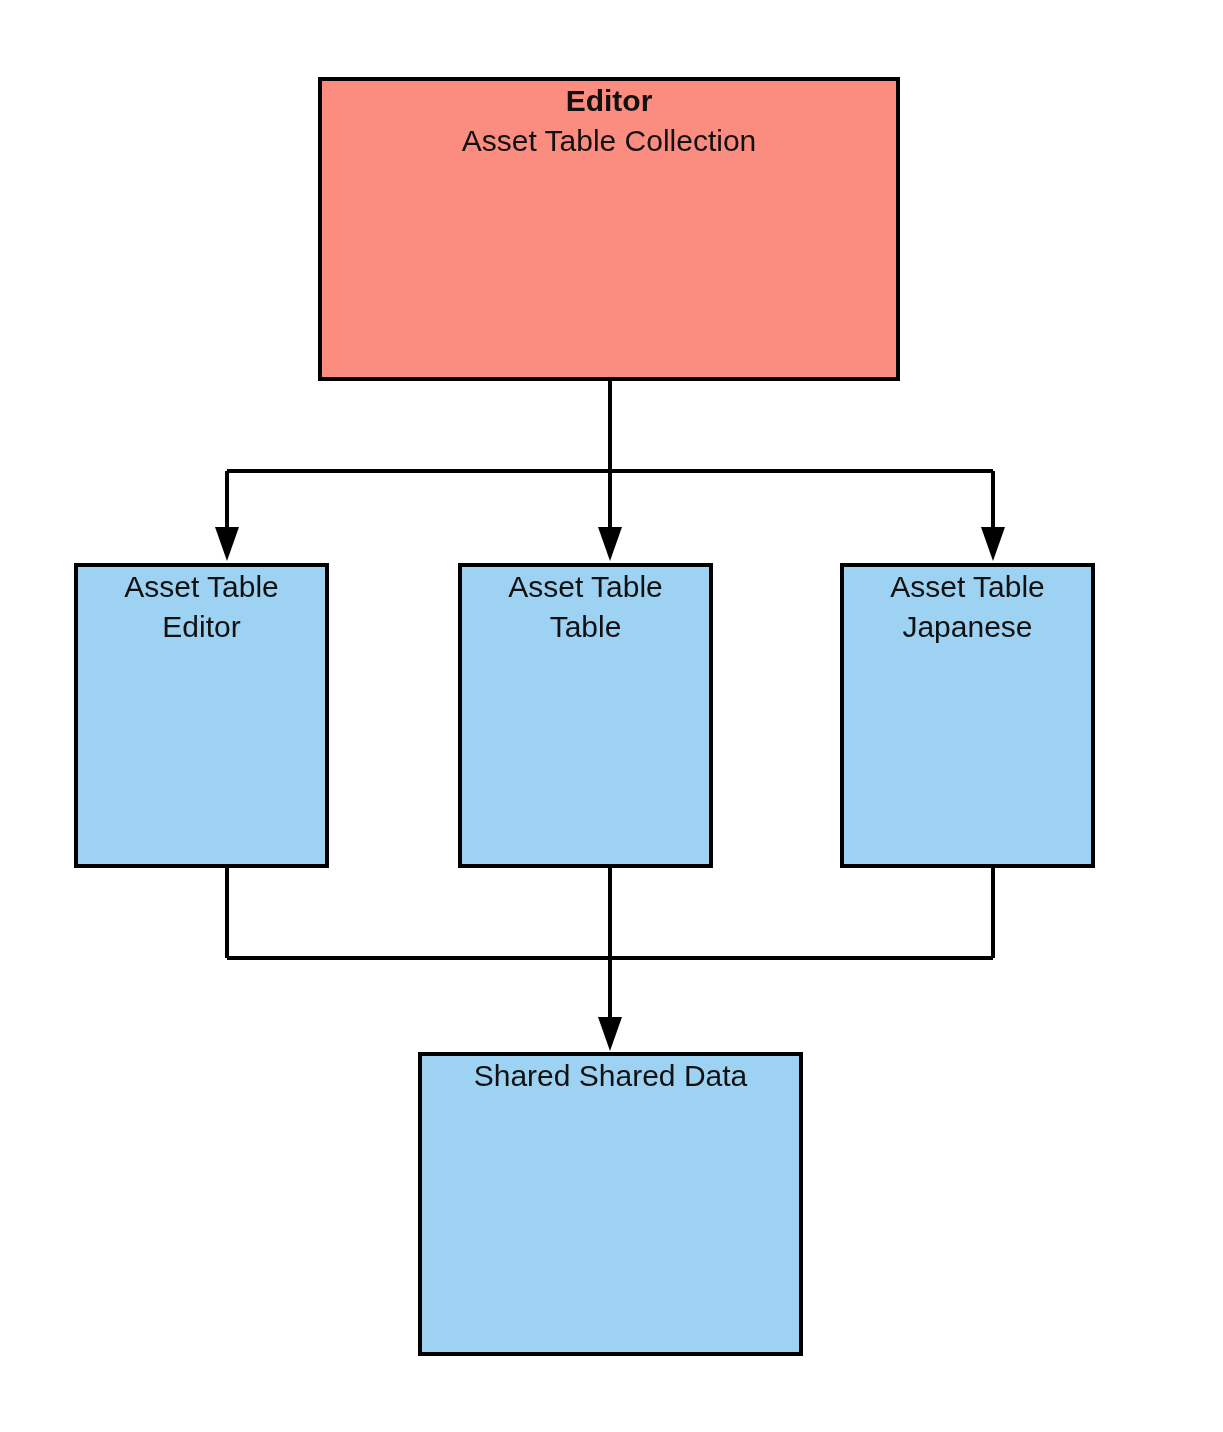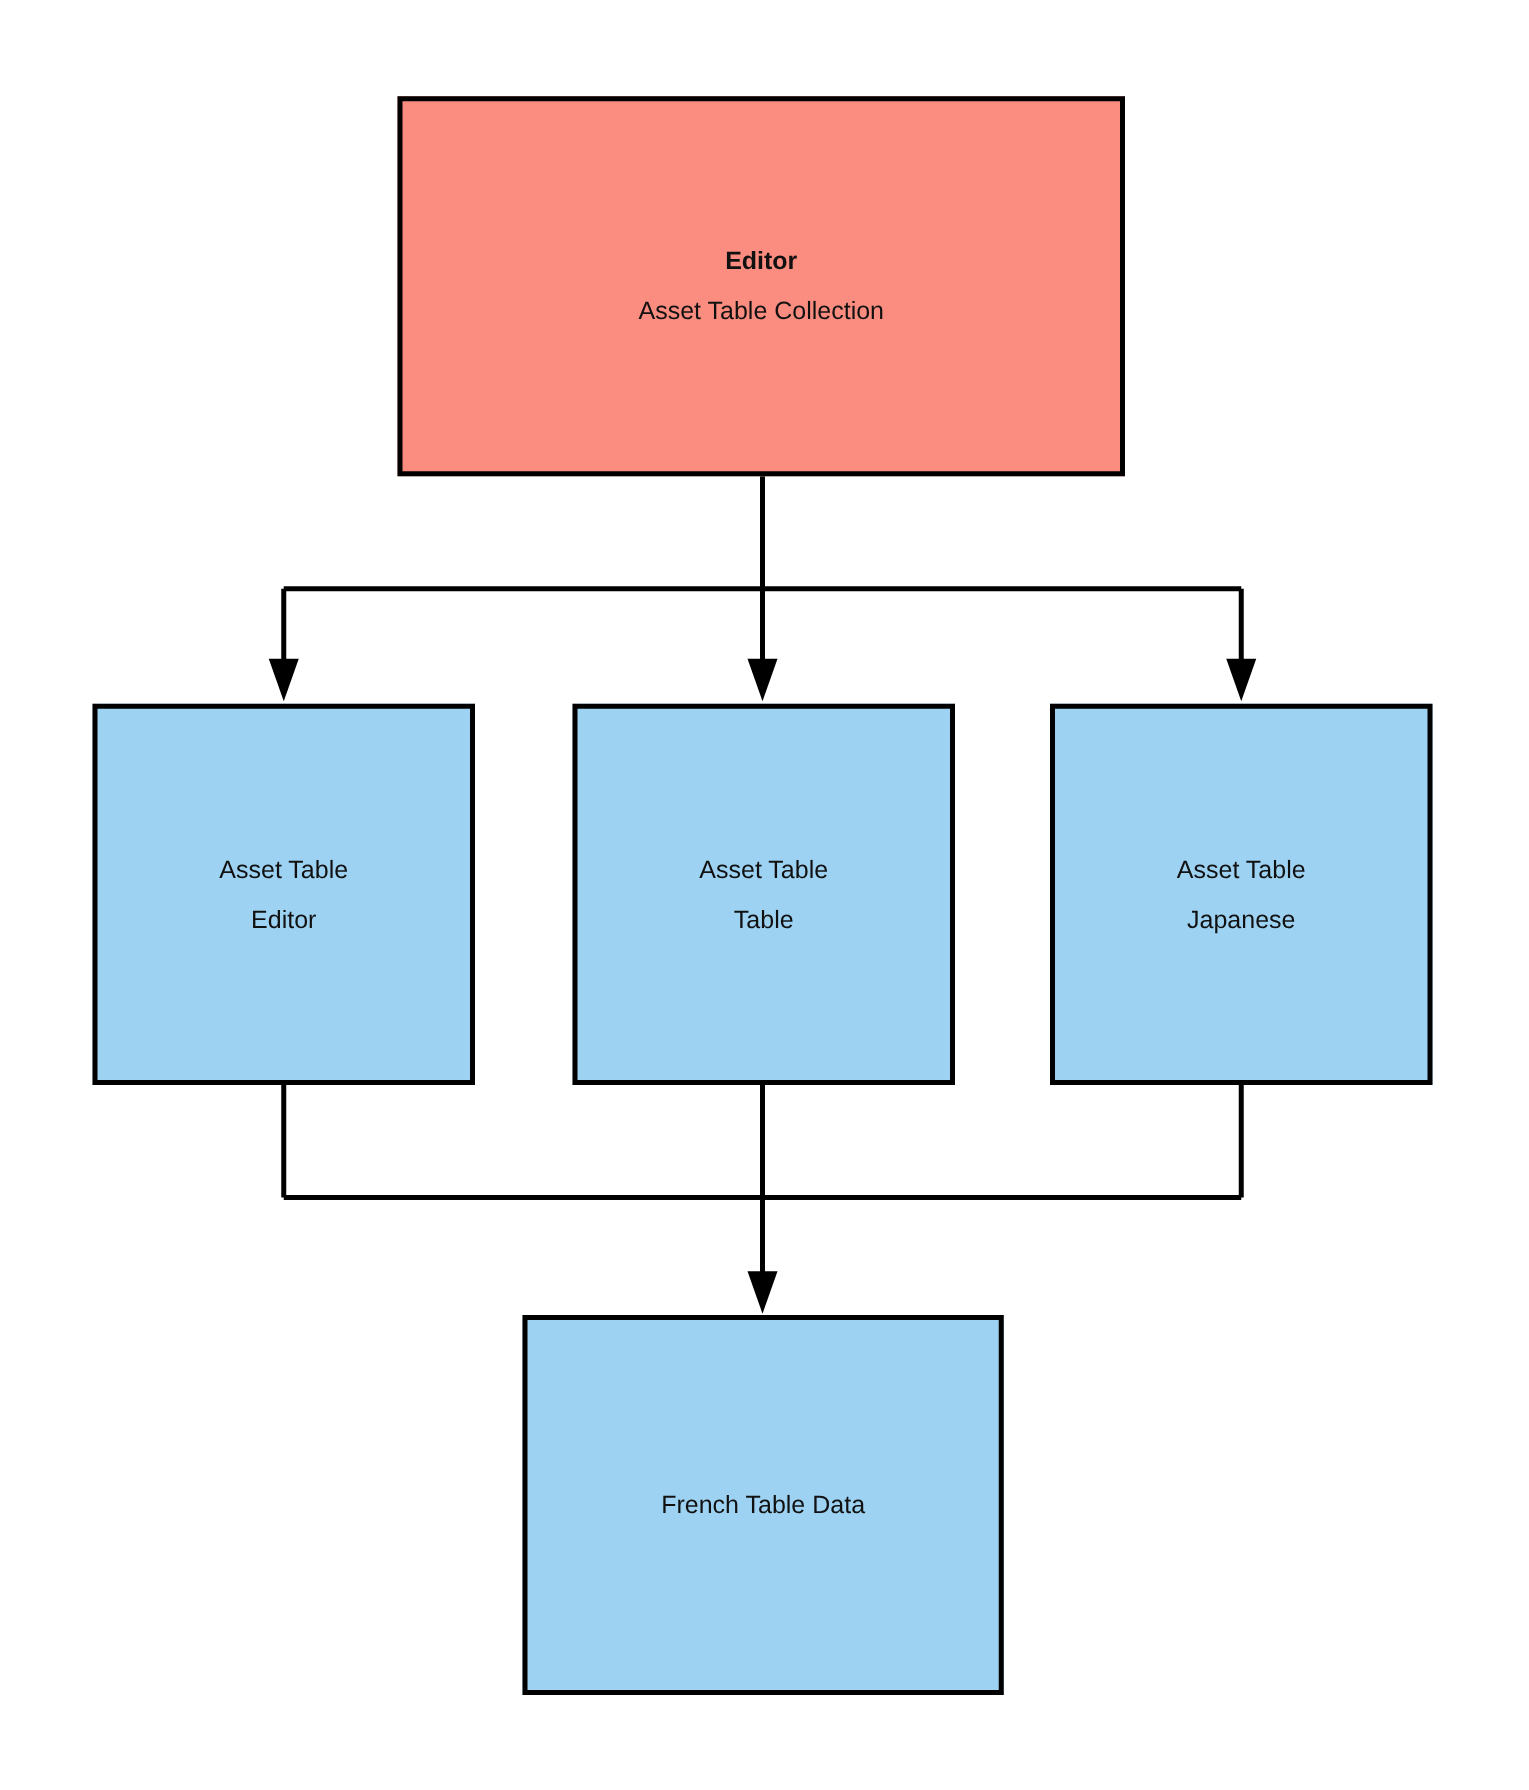--- a/index.html
+++ b/index.html
@@ -32,35 +32,34 @@
     fill: none;
   }
   svg.connectors .arrowhead {
     fill: var(--line);
     stroke: none;
   }
   .node {
     position: absolute;
     border: 4px solid var(--line);
     display: flex;
-    align-items: center;
     justify-content: center;
     text-align: center;
     color: #111111;
-    font-size: 20px;
+    font-size: 30px;
     line-height: 40px;
   }
   .node.editor {
     left: 318px; top: 77px;
     width: 582px; height: 304px;
     background: var(--editor-fill);
   }
   .node.table {
     top: 563px;
-    width: 306px; height: 305px;
+    width: 255px; height: 305px;
     background: var(--table-fill);
   }
   .node.table.english  { left: 74px;  }
   .node.table.french   { left: 458px; }
   .node.table.japanese { left: 840px; }
   .node.shared {
     left: 418px; top: 1052px;
     width: 385px; height: 304px;
     background: var(--table-fill);
   }
@@ -117,17 +116,17 @@
 
   <div class="node table japanese">
     <div class="node-text">
       <div>Asset Table</div>
       <div>Japanese</div>
     </div>
   </div>
 
   <div class="node shared">
     <div class="node-text">
-      <div>French Table Data</div>
+      <div>Shared Shared Data</div>
     </div>
   </div>
 
 </div>
 
 </body></html>

